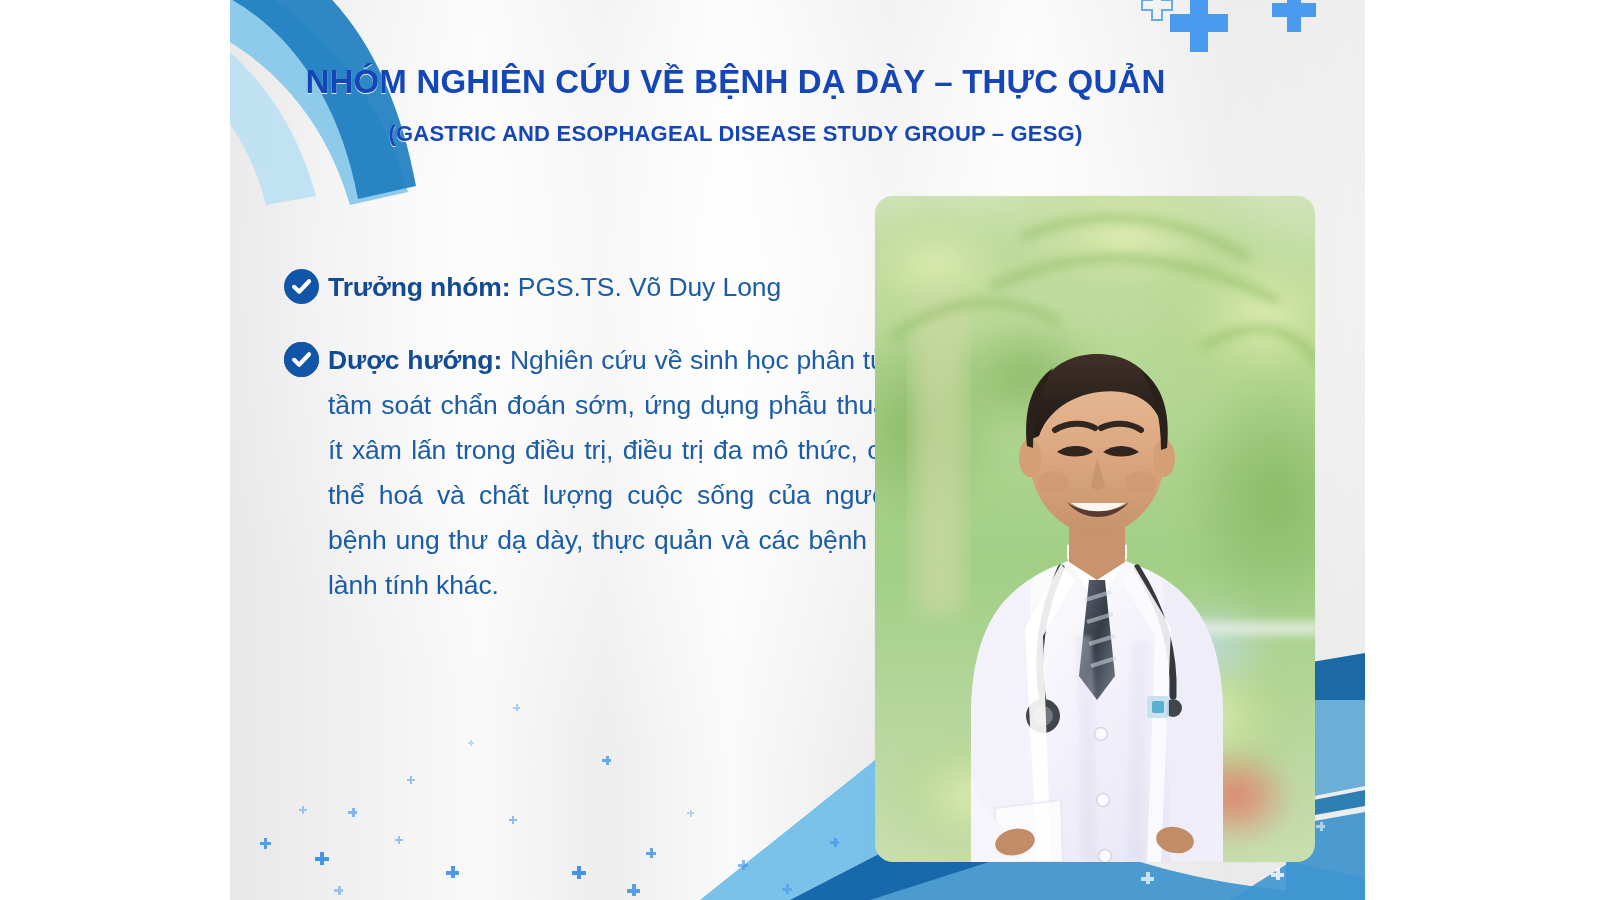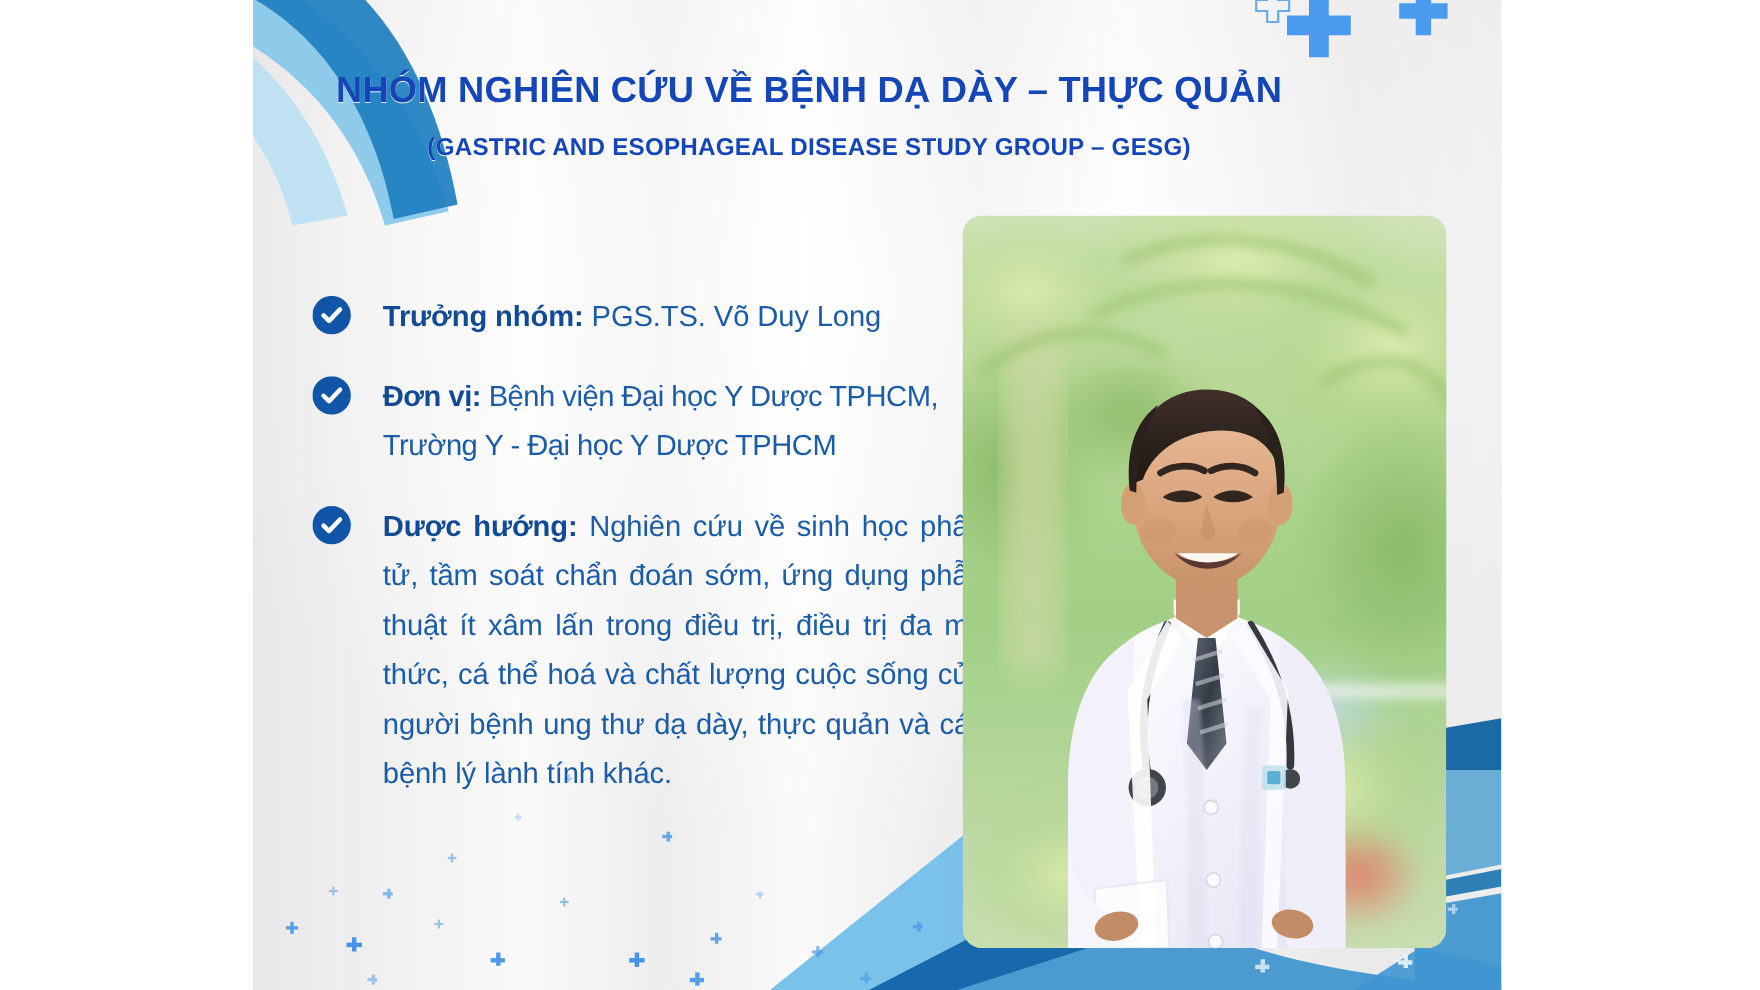--- a/index.html
+++ b/index.html
@@ -97,21 +97,20 @@
     height: 35px;
   }
   .check-icon svg { display: block; width: 35px; height: 35px; }
 
   .btxt {
     font-family: "Liberation Sans", sans-serif;
     font-size: 26.5px;
     line-height: 45px;
     color: #1b5ca8;
     letter-spacing: -0.1px;
-    margin-left: 20px;
   }
   .btxt .lbl {
     font-weight: 700;
     color: #124a96;
   }
   .btxt.justify {
     text-align: justify;
     text-justify: inter-word;
   }
   .btxt.tight { letter-spacing: -0.45px; }
@@ -291,21 +290,20 @@
         <div class="btxt"><span class="lbl">Trưởng nhóm:</span><span> PGS.TS. Võ Duy Long</span></div>
       </div>
 
       <div class="bullet">
         <span class="check-icon">
           <svg viewBox="0 0 36 36" aria-hidden="true">
             <circle cx="18" cy="18" r="18" fill="#1155a8"></circle>
             <path d="M10.4 18.3 L15.6 23.4 L25.8 12.6" fill="none" stroke="#ffffff" stroke-width="4.2" stroke-linecap="round" stroke-linejoin="round"></path>
           </svg>
         </span>
-        <div class="btxt tight"><span class="lbl">Đơn vị:</span><span> Bệnh viện Đại học Y Dược TPHCM, Trường Y - Đại học Y Dược TPHCM</span></div>
       </div>
 
       <div class="bullet">
         <span class="check-icon">
           <svg viewBox="0 0 36 36" aria-hidden="true">
             <circle cx="18" cy="18" r="18" fill="#1155a8"></circle>
             <path d="M10.4 18.3 L15.6 23.4 L25.8 12.6" fill="none" stroke="#ffffff" stroke-width="4.2" stroke-linecap="round" stroke-linejoin="round"></path>
           </svg>
         </span>
         <div class="btxt justify"><span class="lbl">Dược hướng:</span><span> Nghiên cứu về sinh học phân tử, tầm soát chẩn đoán sớm, ứng dụng phẫu thuật ít xâm lấn trong điều trị, điều trị đa mô thức, cá thể hoá và chất lượng cuộc sống của người bệnh ung thư dạ dày, thực quản và các bệnh lý lành tính khác.</span></div>

